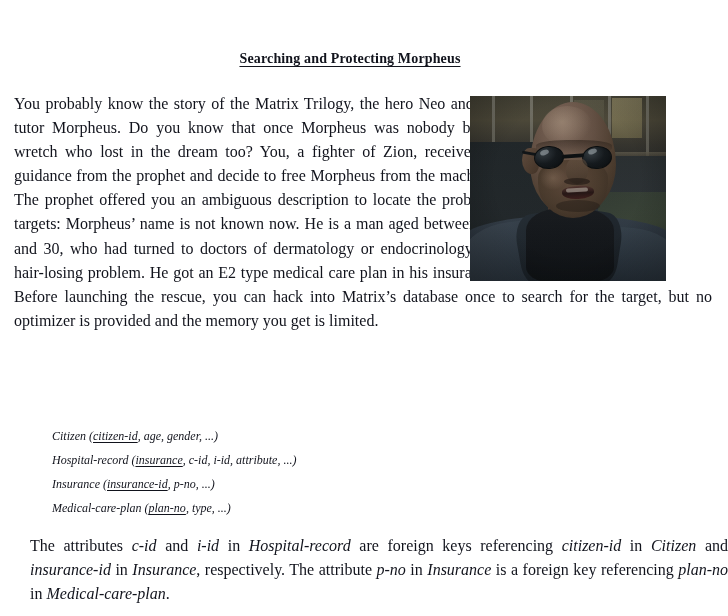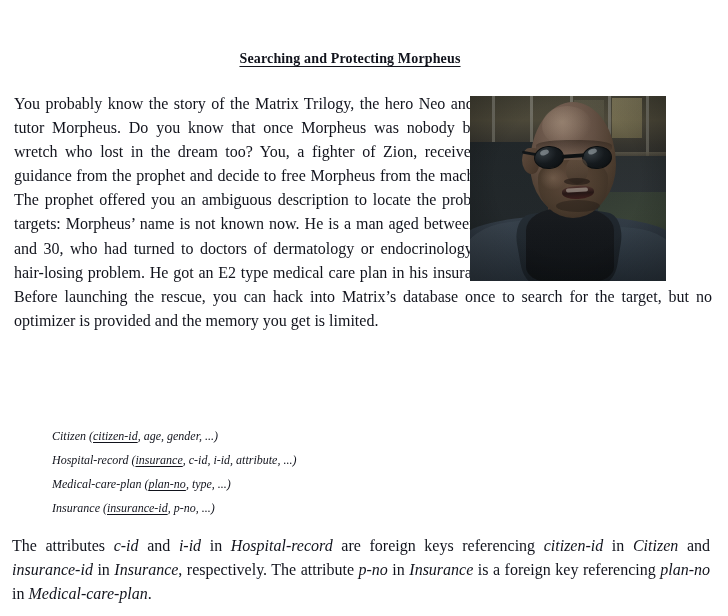--- a/index.html
+++ b/index.html
@@ -95,21 +95,21 @@
   .intro-line {
     position: absolute;
     left: 14px;
     top: 377px;
     font-size: 16px;
     line-height: 24.1px;
   }
 
   .final-para {
     position: absolute;
-    left: 12px;
+    left: 30px;
     top: 534px;
     width: 698px;
     font-size: 16px;
     line-height: 24.1px;
     text-align: justify;
   }
 
   i, .it { font-style: italic; }
 
   
@@ -385,19 +385,19 @@
     <div class="layer chin-shadow"></div>
 
     <div class="layer grade"></div>
     <div class="layer vignette"></div>
   </div>
 
 
   <div class="schema">
     <span class="ln"><span>Citizen</span><span> (</span><u>citizen-id</u><span>, age, gender, ...)</span></span>
     <span class="ln"><span>Hospital-record</span><span> (</span><u>insurance</u><span>, c-id, i-id, attribute, ...)</span></span>
+    <span class="ln"><span>Insurance</span><span> (</span><u>insurance-id</u><span>, p-no, ...)</span></span>
     <span class="ln"><span>Medical-care-plan</span><span> (</span><u>plan-no</u><span>, type, ...)</span></span>
-    <span class="ln"><span>Insurance</span><span> (</span><u>insurance-id</u><span>, p-no, ...)</span></span>
   </div>
 
   <div class="final-para"><span>The attributes </span><i>c-id</i><span> and </span><i>i-id</i><span> in </span><i>Hospital-record</i><span> are foreign keys referencing </span><i>citizen-id</i><span> in </span><i>Citizen</i><span> and </span><i>insurance-id</i><span> in </span><i>Insurance</i><span>, respectively. The attribute </span><i>p-no</i><span> in </span><i>Insurance</i><span> is a foreign key referencing </span><i>plan-no</i><span> in </span><i>Medical-care-plan</i><span>.</span></div>
 
 </div>
 
 </body></html>

